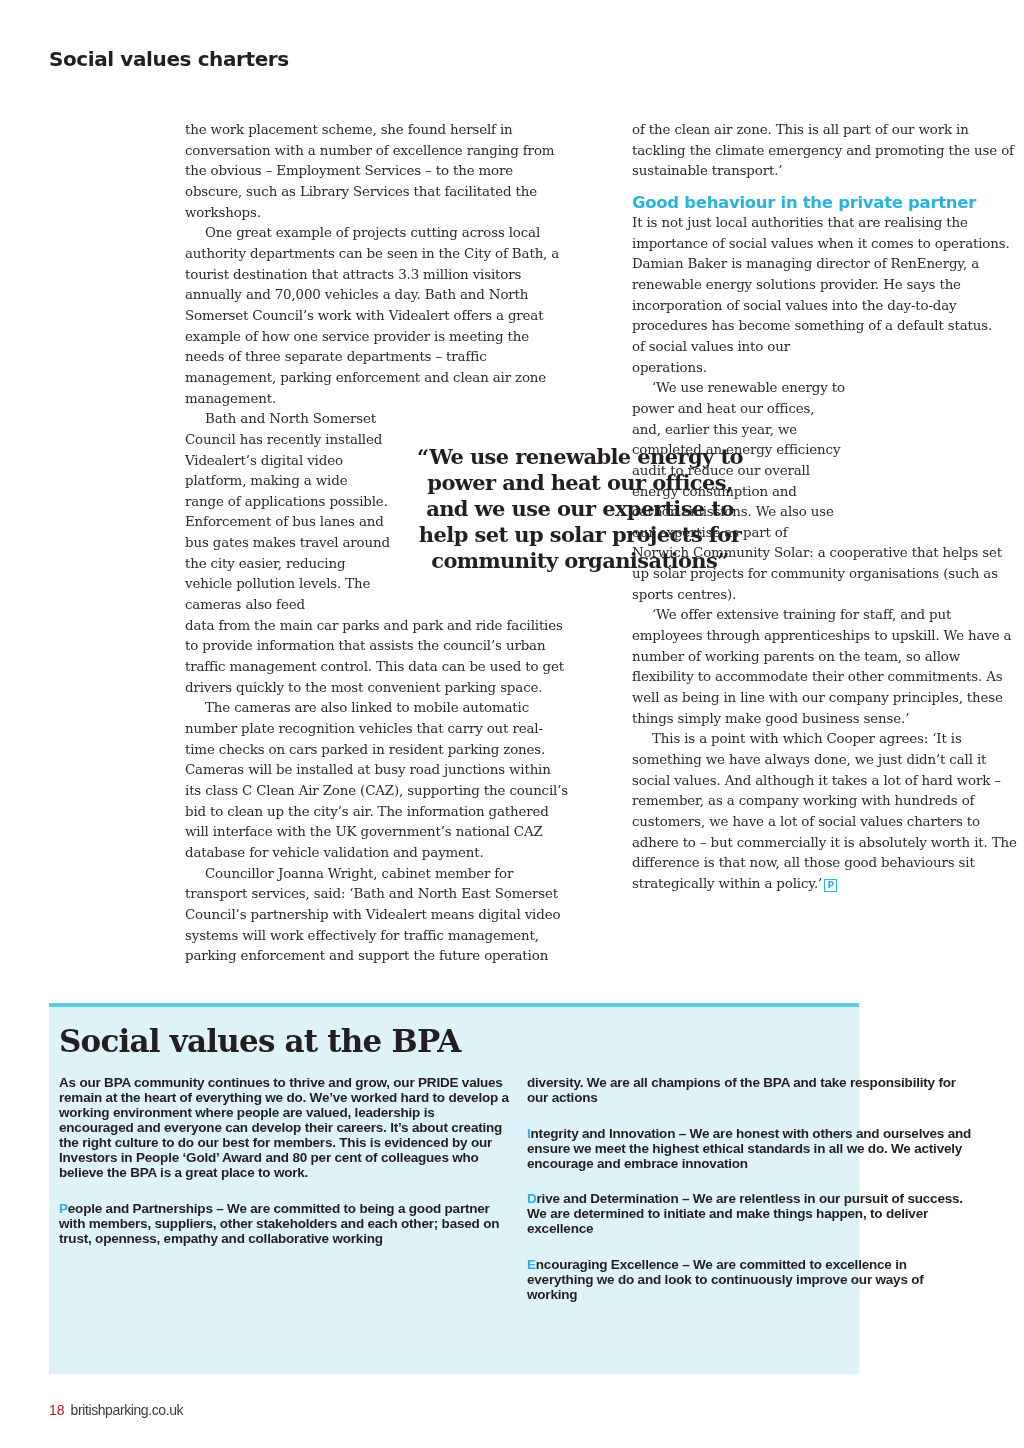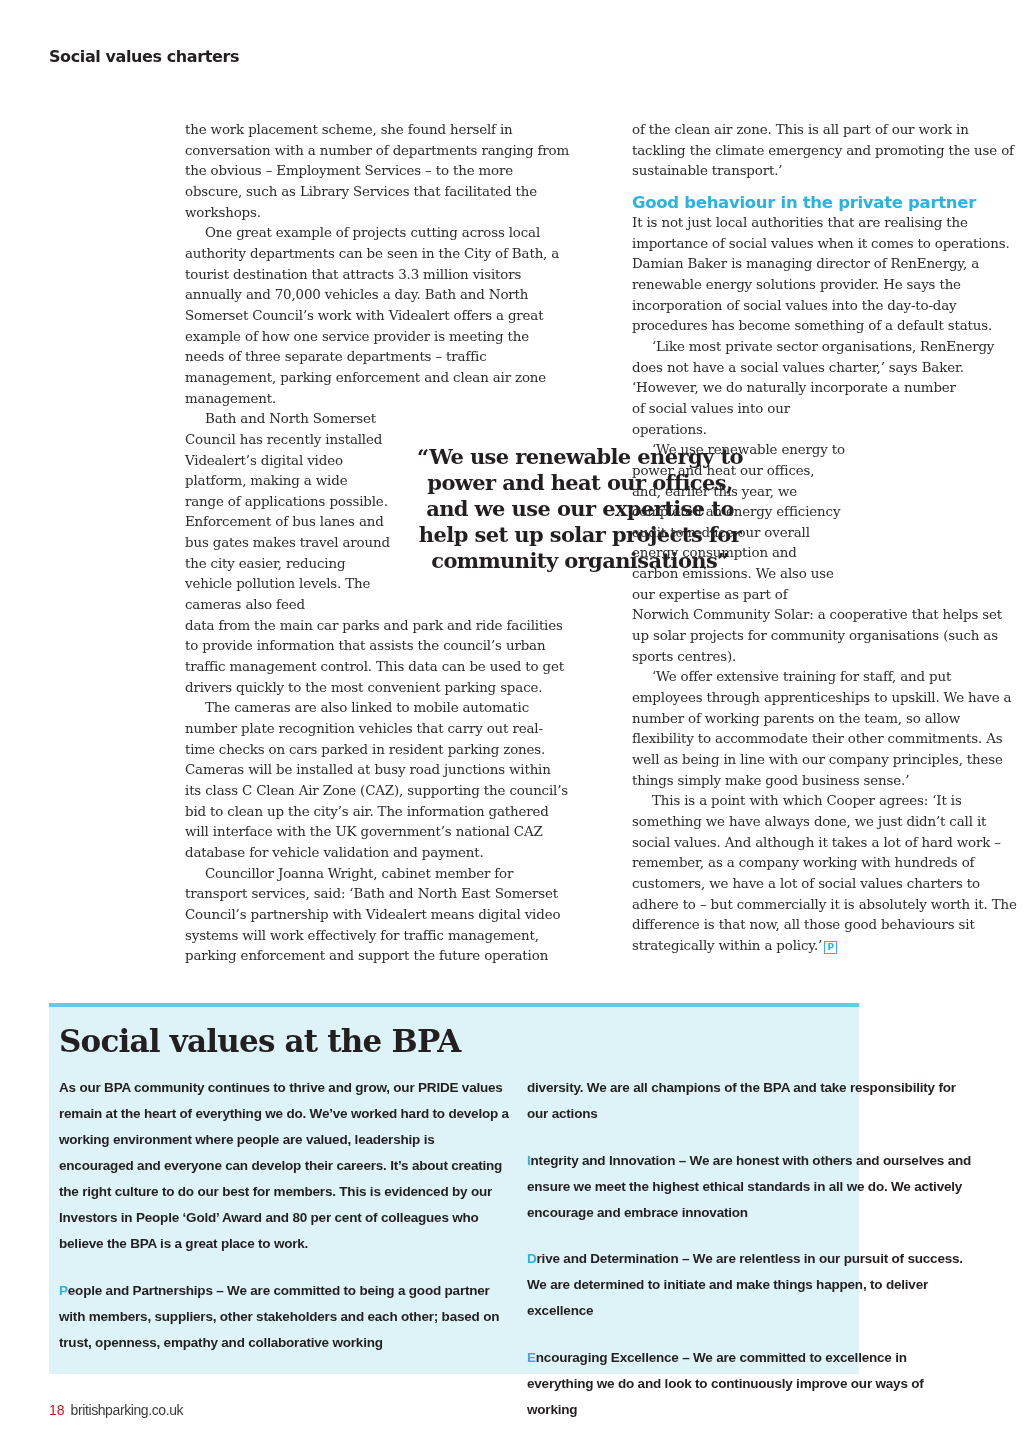--- a/index.html
+++ b/index.html
@@ -1,19 +1,19 @@
 <!DOCTYPE html>
 <html><head>
   <meta charset="utf-8">
   <style>
     html, body { margin: 0; padding: 0; background: #ffffff; }
     body { width: 1024px; height: 1448px; position: relative; overflow: hidden; color: #231f20; }
     .section-title {
       position: absolute; left: 49px; top: 47px;
-      font-family: "DejaVu Sans", sans-serif; font-weight: bold; font-size: 16px;
+      font-family: "DejaVu Sans", sans-serif; font-weight: bold; font-size: 20px;
       letter-spacing: -0.4px; color: #231f20; margin: 0;
     }
     .col { position: absolute; font-family: "DejaVu Serif", serif; font-size: 13.4px; line-height: 20.65px; color: #2b2b2b; letter-spacing: -0.15px; }
     .col p { margin: 0; }
     .col p.ind { text-indent: 20px; }
     .col-left { left: 185px; top: 120px; width: 385px; }
     .col-right { left: 595px; top: 120px; width: 385px; margin-left: 37px; }
     .narrow-l { width: 205px; }
     .narrow-r { margin-left: 173px; width: 215px; }
     .subhead {
@@ -34,54 +34,53 @@
       position: absolute; left: 49px; top: 1003px; width: 810px; height: 371px;
       background: #def3f8; border-top: 4px solid #5ecde3; box-sizing: border-box;
     }
     .box-title {
       position: absolute; left: 10px; top: 16px; margin: 0;
       font-family: "DejaVu Serif", serif; font-weight: bold; font-size: 31px;
       color: #231f20; letter-spacing: -0.8px;
     }
     .box-col {
       position: absolute; font-family: "Liberation Sans", sans-serif; font-weight: bold;
-      font-size: 13.5px; line-height: 26px; color: #231f20; letter-spacing: -0.2px;
+      font-size: 13.5px; line-height: 15px; color: #231f20; letter-spacing: -0.2px;
     }
     .box-col p { margin: 0 0 20.6px 0; }
     .box-col-l { left: 10px; top: 68px; width: 450px; }
     .box-col-r { left: 478px; top: 68px; width: 445px; }
     .initial { color: #2bb3e0; }
     .footer {
       position: absolute; left: 49px; top: 1402px; font-size: 14px;
       font-family: "Liberation Sans", sans-serif; color: #3a3a3a;
     }
     .footer .pg { font-weight: normal; color: #b91c1c; margin-right: 6px; }
     .footer .site { letter-spacing: -0.4px; }
   </style>
 </head>
 <body>
 
 <h1 class="section-title">Social values charters</h1>
 
 <div class="col col-left">
-  <p>the work placement scheme, she found herself in conversation with a number of departments ranging from the obvious – Employment Services – to the more obscure, such as Library Services that facilitated the workshops.</p>
+  <p>the work placement scheme, she found herself in conversation with a number of excellence ranging from the obvious – Employment Services – to the more obscure, such as Library Services that facilitated the workshops.</p>
   <p class="ind">One great example of projects cutting across local authority departments can be seen in the City of Bath, a tourist destination that attracts 3.3 million visitors annually and 70,000 vehicles a day. Bath and North Somerset Council’s work with Videalert offers a great example of how one service provider is meeting the needs of three separate departments – traffic management, parking enforcement and clean air zone management.</p>
   <p class="ind narrow-l">Bath and North Somerset Council has recently installed Videalert’s digital video platform, making a wide range of applications possible. Enforcement of bus lanes and bus gates makes travel around the city easier, reducing vehicle pollution levels. The cameras also feed</p>
   <p>data from the main car parks and park and ride facilities to provide information that assists the council’s urban traffic management control. This data can be used to get drivers quickly to the most convenient parking space.</p>
   <p class="ind">The cameras are also linked to mobile automatic number plate recognition vehicles that carry out real-time checks on cars parked in resident parking zones. Cameras will be installed at busy road junctions within its class C Clean Air Zone (CAZ), supporting the council’s bid to clean up the city’s air. The information gathered will interface with the UK government’s national CAZ database for vehicle validation and payment.</p>
   <p class="ind">Councillor Joanna Wright, cabinet member for transport services, said: ‘Bath and North East Somerset Council’s partnership with Videalert means digital video systems will work effectively for traffic management, parking enforcement and support the future operation</p>
 </div>
 
 <p class="pullquote">“We use renewable energy to power and heat our offices, and we use our expertise to help set up solar projects for community organisations”</p>
 
 <div class="col col-right">
   <p>of the clean air zone. This is all part of our work in tackling the climate emergency and promoting the use of sustainable transport.’</p>
   <h2 class="subhead">Good behaviour in the private partner</h2>
   <p>It is not just local authorities that are realising the importance of social values when it comes to operations. Damian Baker is managing director of RenEnergy, a renewable energy solutions provider. He says the incorporation of social values into the day-to-day procedures has become something of a default status.</p>
-  <p class="ind">‘Like most private sector organisations, RenEnergy does not have a social values charter,’ says Baker. ‘However, we do naturally incorporate a number</p>
   <p class="narrow-r">of social values into our operations.</p>
   <p class="ind narrow-r">‘We use renewable energy to power and heat our offices, and, earlier this year, we completed an energy efficiency audit to reduce our overall energy consumption and carbon emissions. We also use our expertise as part of</p>
   <p>Norwich Community Solar: a cooperative that helps set up solar projects for community organisations (such as sports centres).</p>
   <p class="ind">‘We offer extensive training for staff, and put employees through apprenticeships to upskill. We have a number of working parents on the team, so allow flexibility to accommodate their other commitments. As well as being in line with our company principles, these things simply make good business sense.’</p>
   <p class="ind"><span>This is a point with which Cooper agrees: ‘It is something we have always done, we just didn’t call it social values. And although it takes a lot of hard work – remember, as a company working with hundreds of customers, we have a lot of social values charters to adhere to – but commercially it is absolutely worth it. The difference is that now, all those good behaviours sit strategically within a policy.’</span><span class="end-mark">P</span></p>
 </div>
 
 <div class="box">
   <h2 class="box-title">Social values at the BPA</h2>
   <div class="box-col box-col-l">

